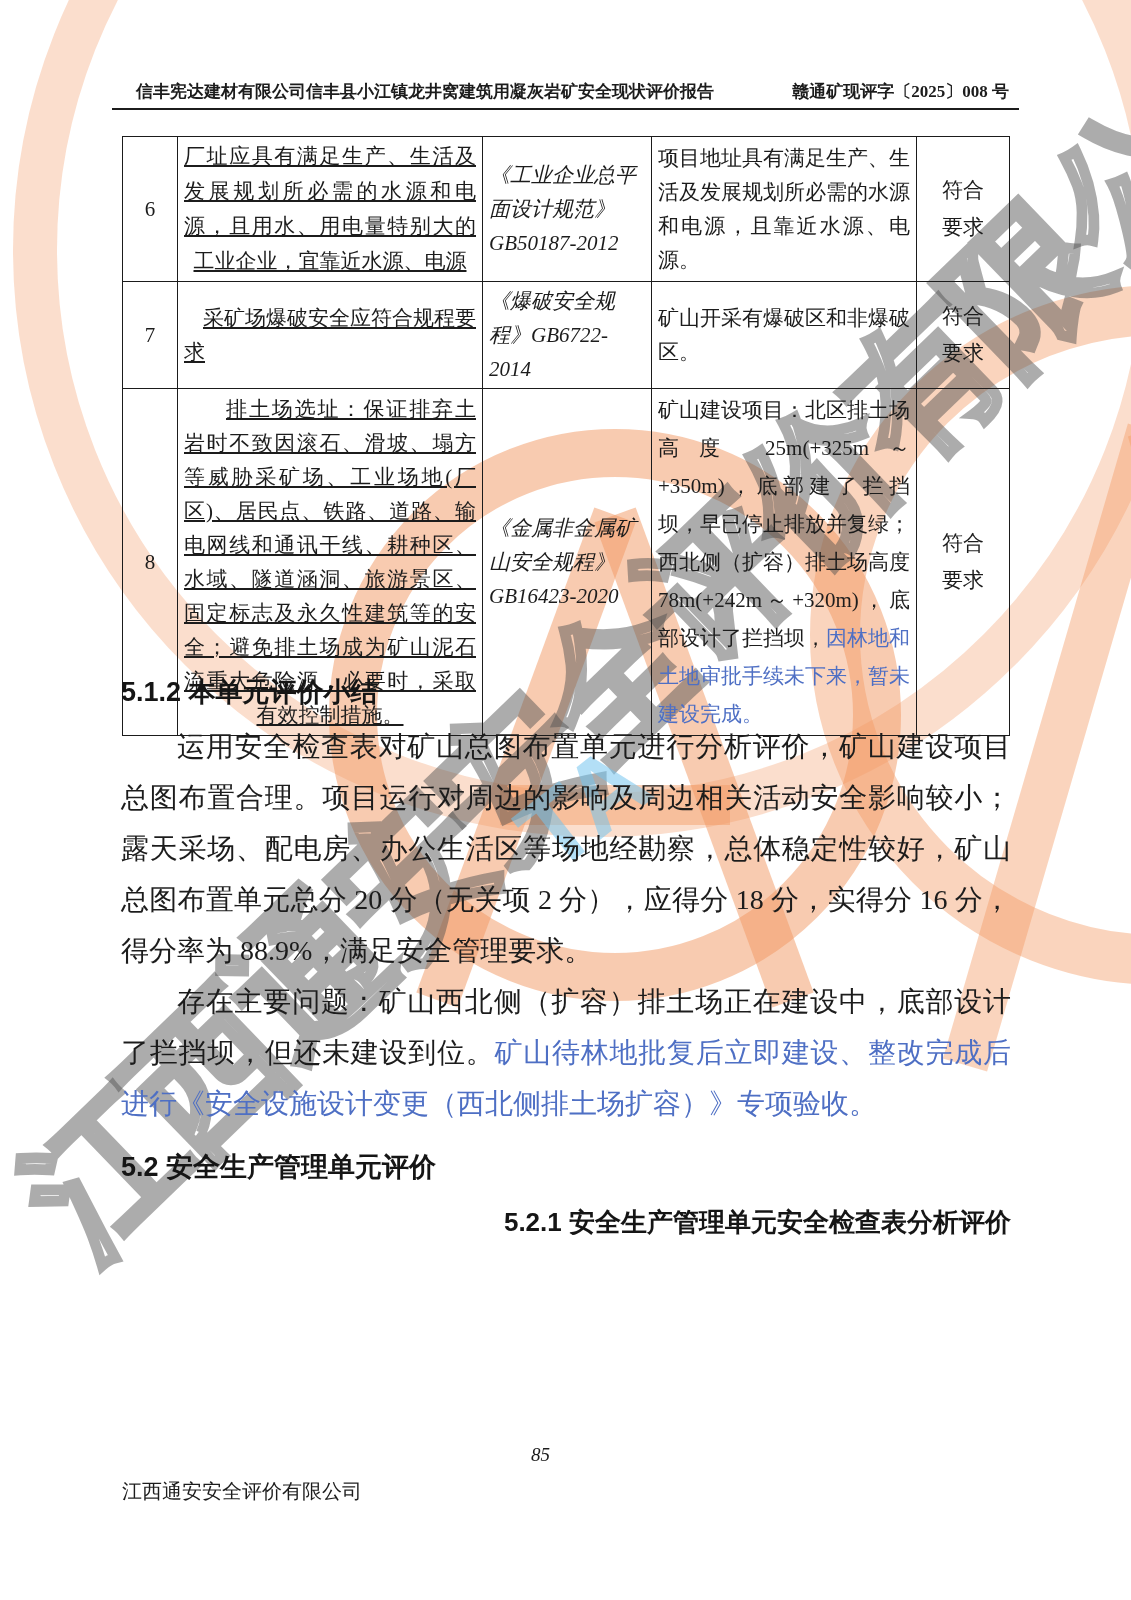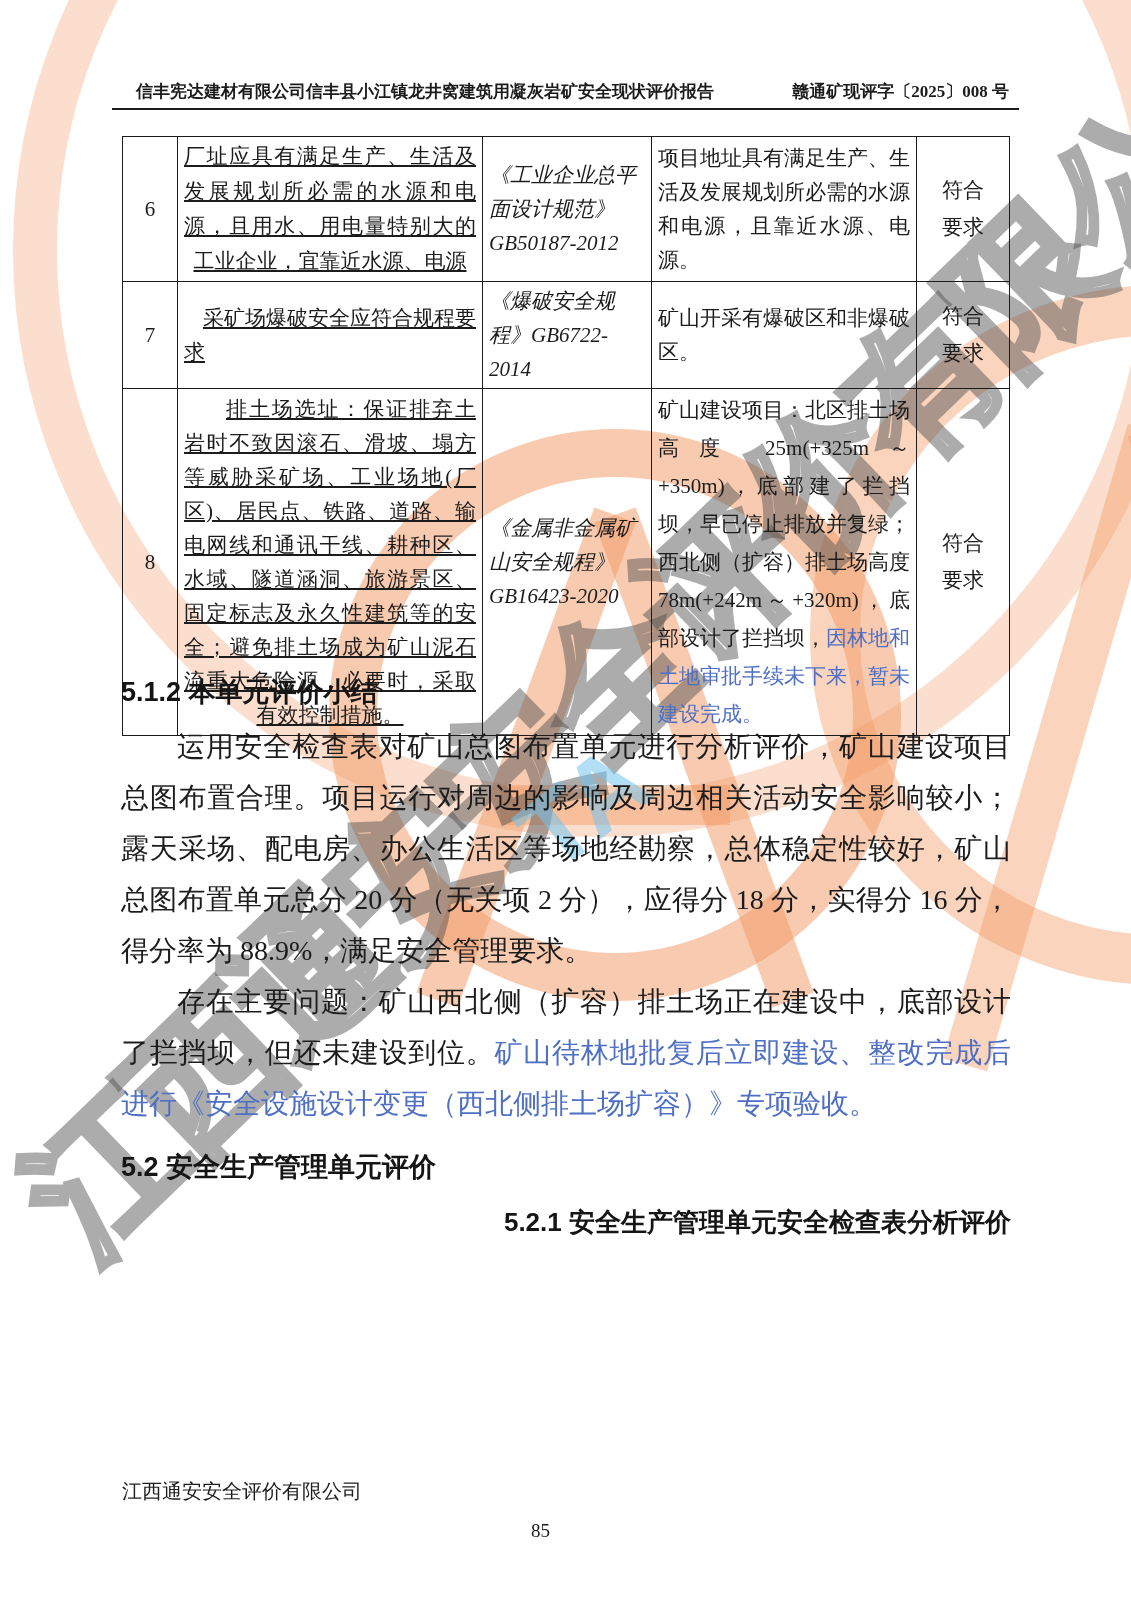--- a/index.html
+++ b/index.html
@@ -59,21 +59,21 @@
   h2,h3{margin:0;font-family:"Liberation Sans","DejaVu Sans",sans-serif;
         font-size:27px;font-weight:700;line-height:52px;color:#151515;}
   h3{font-size:26px;}
   p{margin:0;font-size:28px;line-height:51px;text-align:justify;text-indent:2em;}
   p.p1{margin-top:3px;}
   h2.h52{margin-top:12px;}
   h3.h521{margin-top:3px;text-align:right;}
   p.p3{margin-top:2px;}
   
   .ftr-company{position:absolute;left:122px;top:1478px;font-size:20px;}
-  .ftr-page{position:absolute;left:531px;top:1520px;font-size:19px;}
+  .ftr-page{position:absolute;left:531px;top:1444px;font-size:19px;font-style:italic;}
 </style>
 </head>
 <body>
 
 <div class="page">
 
   <div class="wm">
     <svg width="1131" height="1600" viewBox="0 0 1131 1600">
 
       <circle cx="600" cy="250" r="565" fill="none" stroke="rgba(242,152,98,0.32)" stroke-width="44"></circle>

